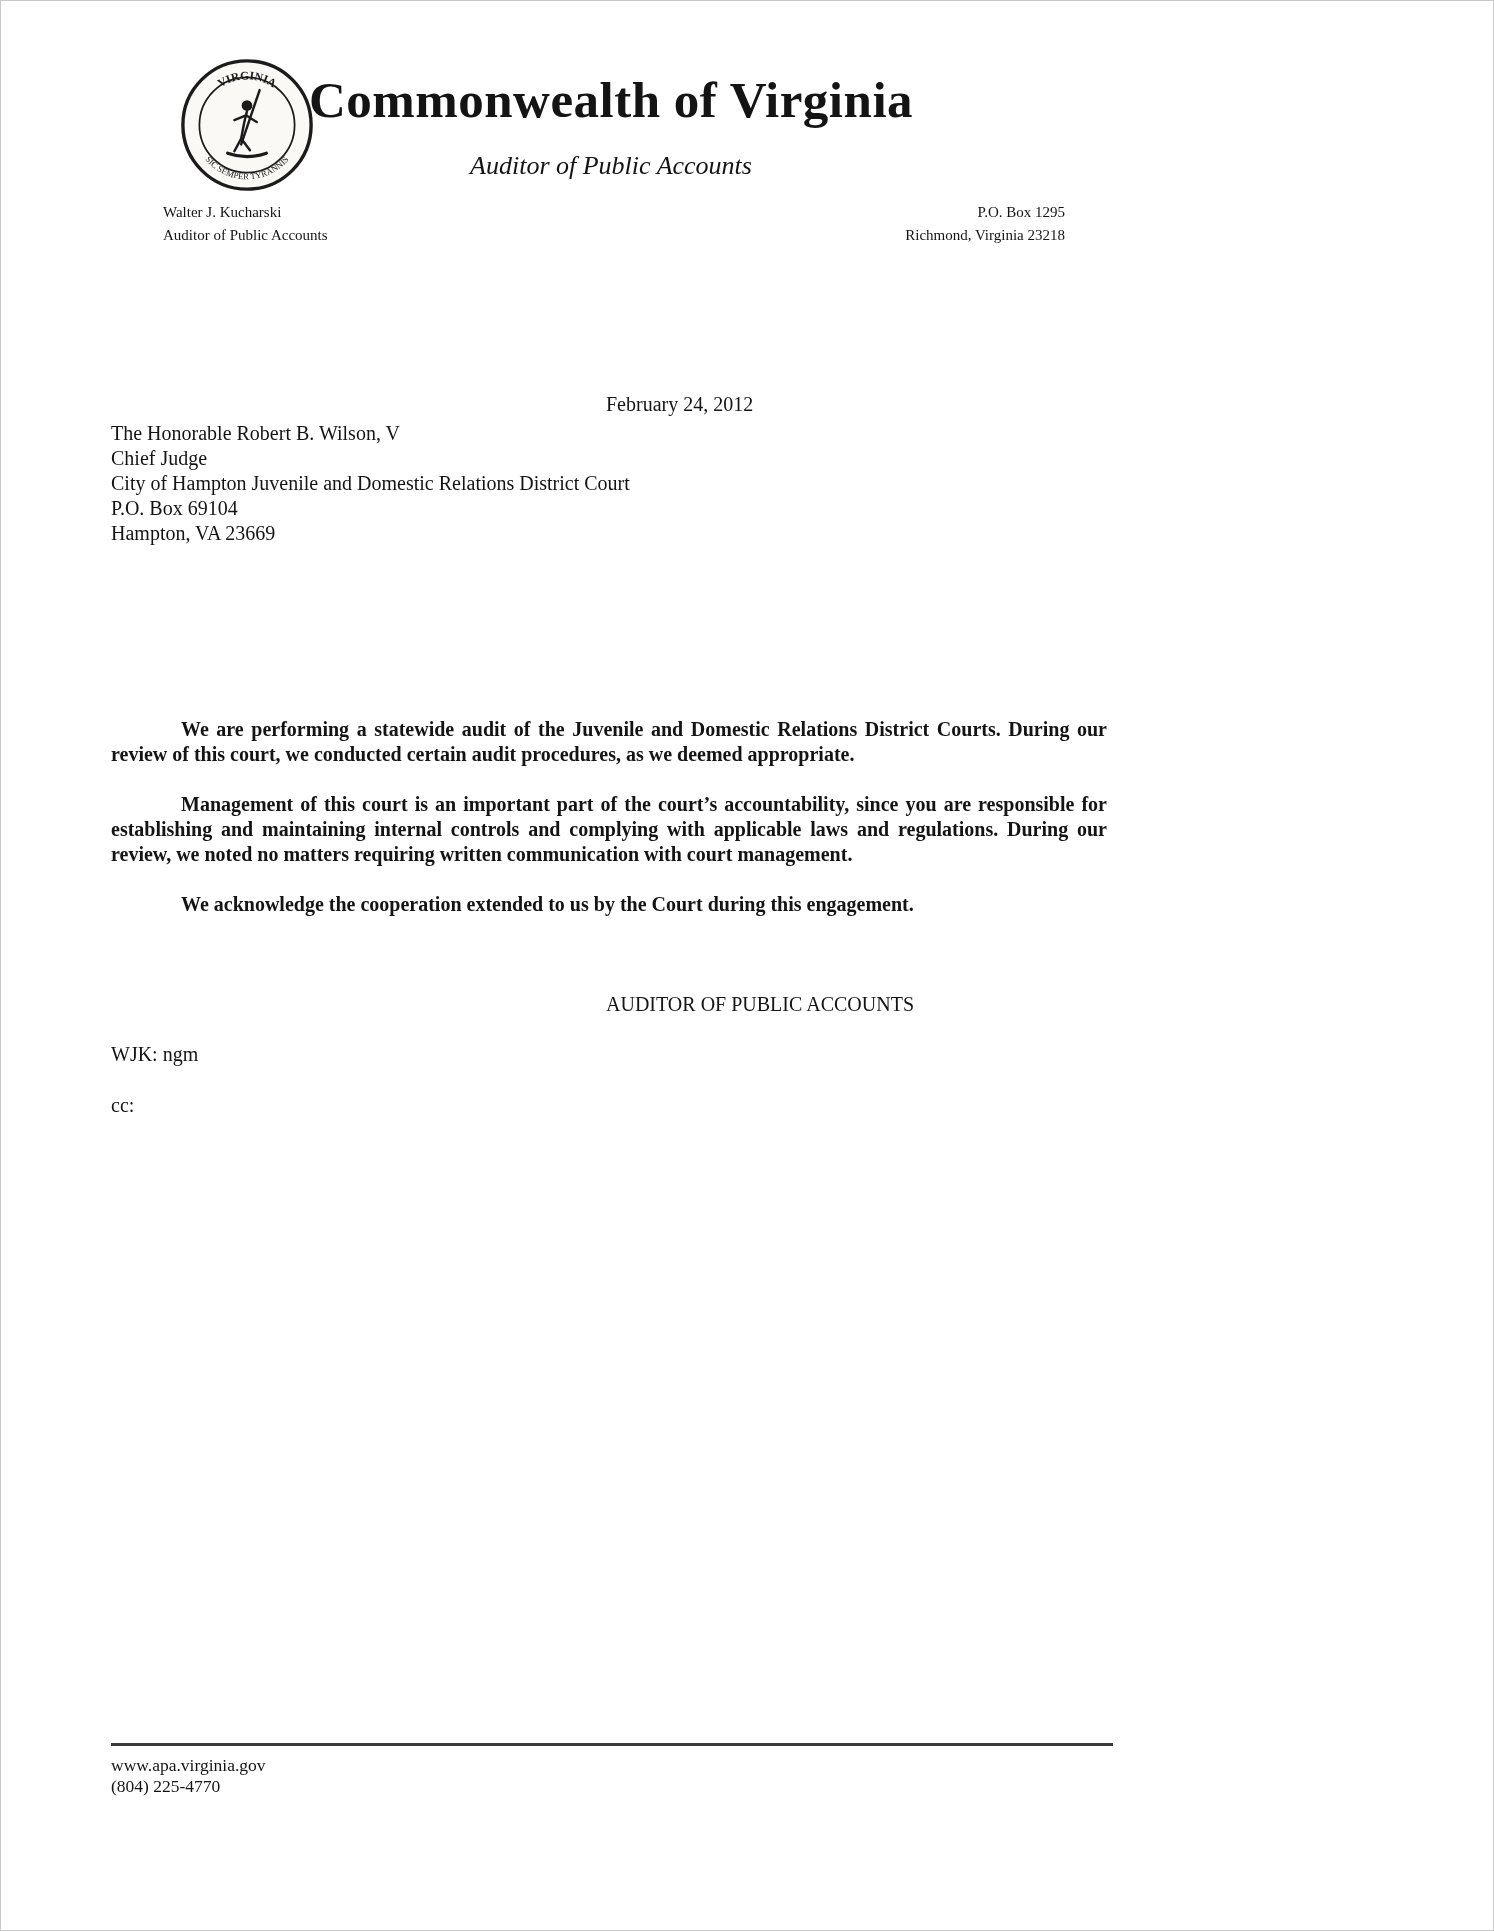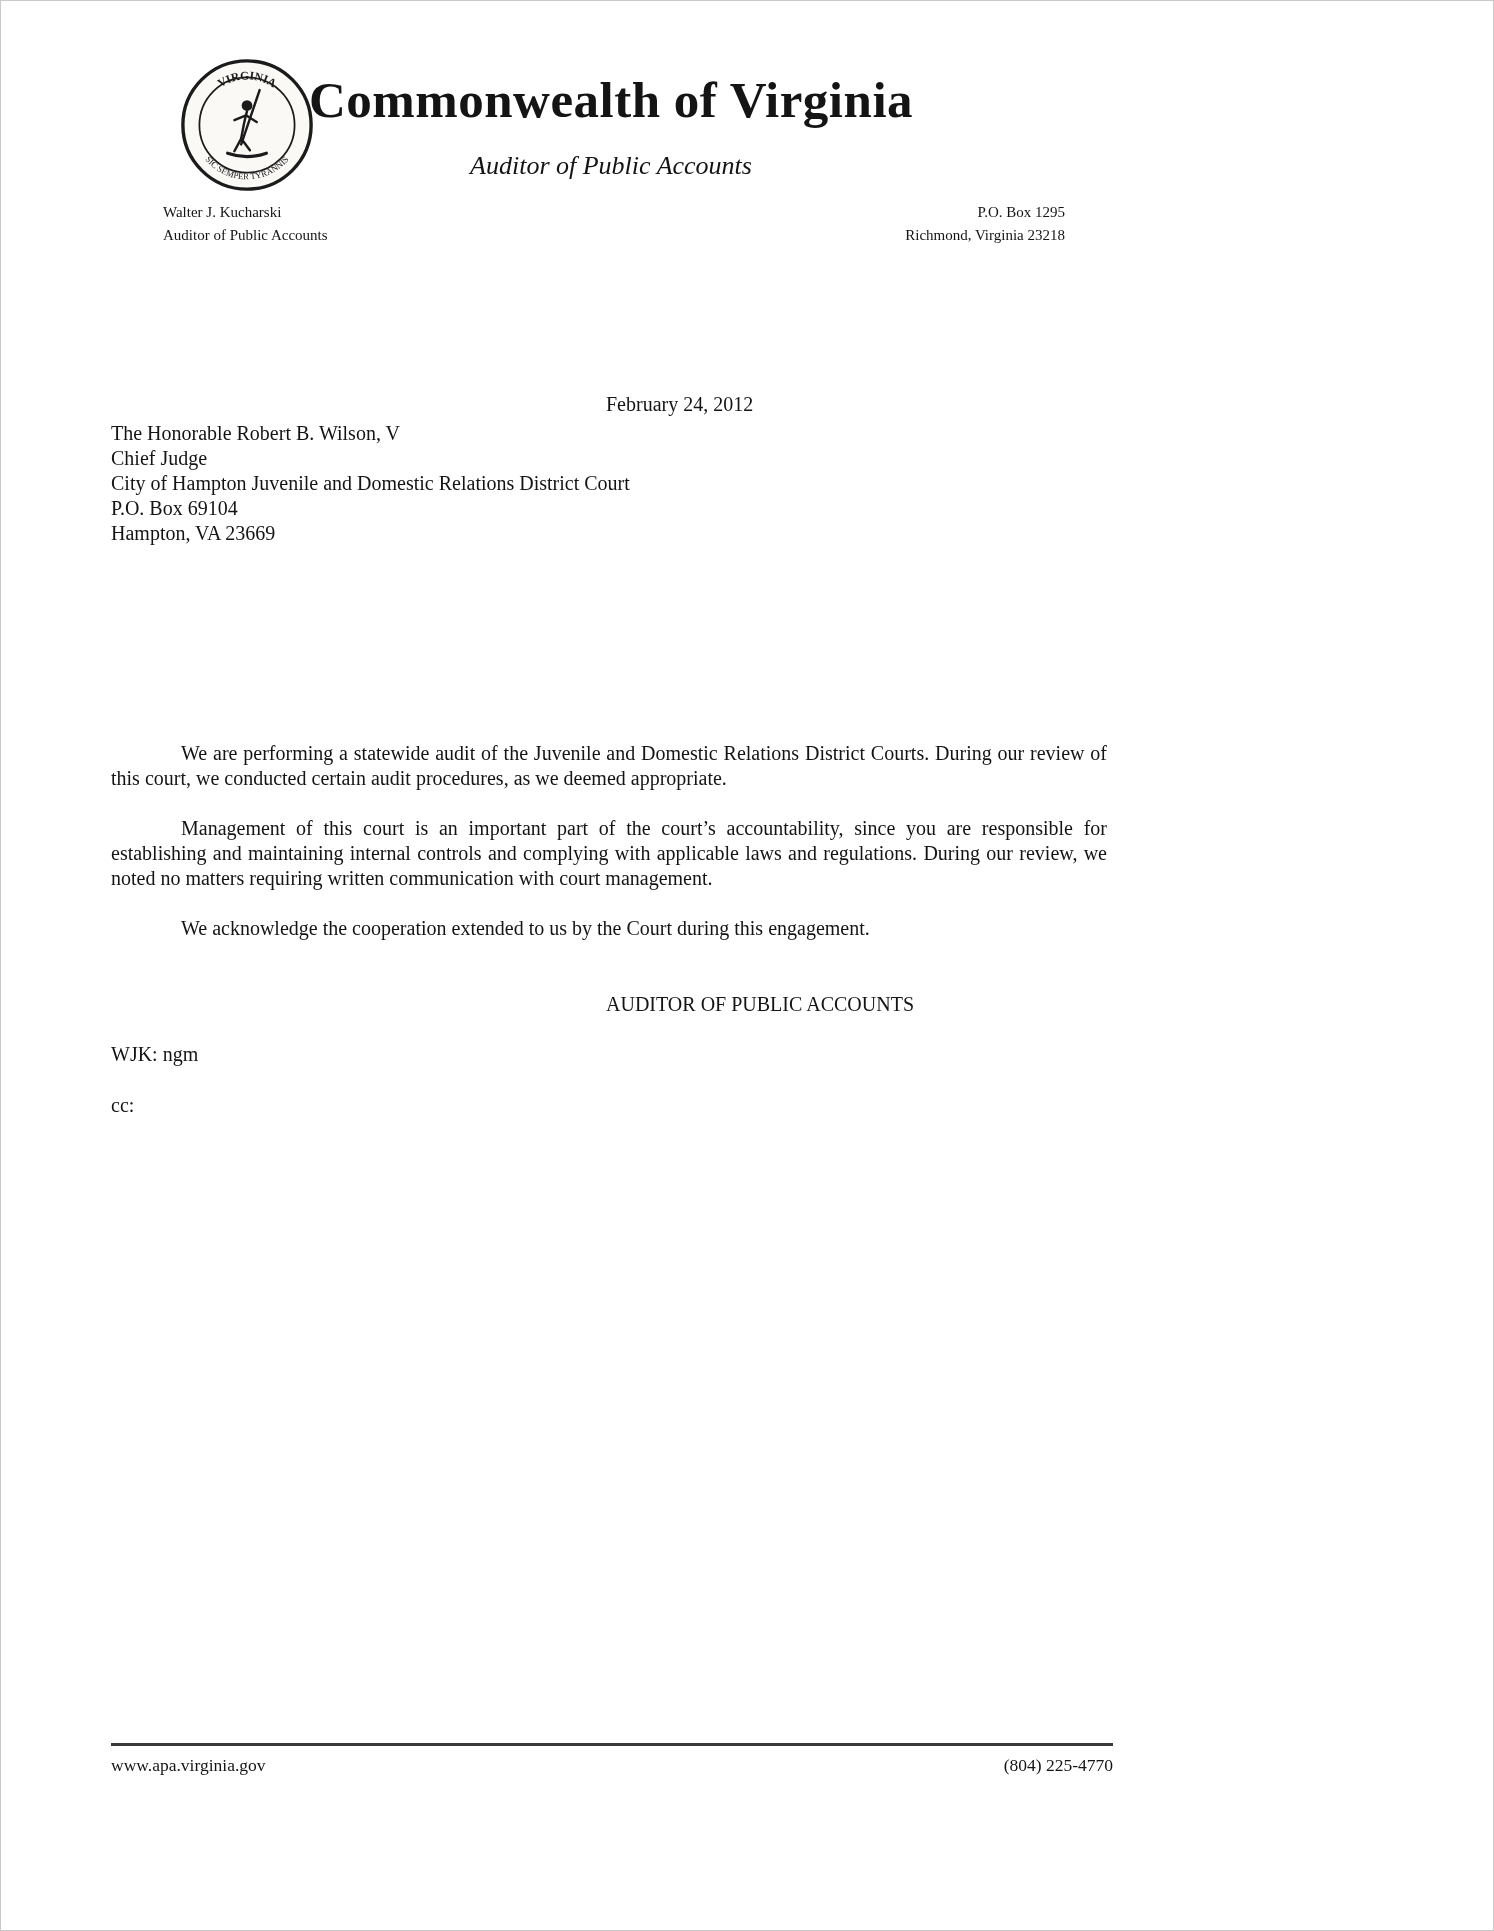--- a/index.html
+++ b/index.html
@@ -30,36 +30,36 @@
     display:flex; justify-content:space-between;
     font-size:15px; line-height:23px;
   }
   .contact-left { padding-left:52px; }
   .contact-right { text-align:right; padding-right:46px; }
   .date-line { position:absolute; left:605px; top:344px;margin-top:48px; }
   .recipient { position:absolute; left:110px; top:420px; line-height:25px; }
   .info-block { position:absolute; left:110px; top:594px; line-height:25px; }
   .info-row { display:flex; }
   .info-label { width:213px; flex:0 0 213px; }
-  .body-block { position:absolute; left:110px; top:740px; width:996px; }
+  .body-block { position:absolute; left:110px; top:716px; width:996px;font-weight:bold; }
   .body-block p {
     margin:0 0 25px 0; text-indent:70px; text-align:justify; line-height:25px;
   }
   .signature { position:absolute; left:605px; top:992px; }
   .reference { position:absolute; left:110px; top:1042px; }
   .cc-block { position:absolute; left:110px; top:1092px; display:flex; line-height:25.5px; }
   .cc-label { width:73px; flex:0 0 73px; }
   .cc-line.indent { padding-left:14px; }
   .footer-rule {
     position:absolute; left:110px; top:1742px; width:1002px; height:3px;
     background:#3a3a3a;
   }
   .footer-row {
     position:absolute; left:110px; top:1754px; width:1002px;
-    display:flex; justify-content:space-between; font-size:17.5px;
+    display:flex; justify-content:space-between; font-size:17.5px;flex-direction:column;
   }
 </style>
 </head>
 <body>
 
 <div class="page">
 
   <div class="seal">
     <svg viewBox="0 0 140 140" width="136" height="136" xmlns="http://www.w3.org/2000/svg">
       <circle cx="70" cy="70" r="66" fill="#faf9f6" stroke="#1b1b1b" stroke-width="3.5"></circle>

